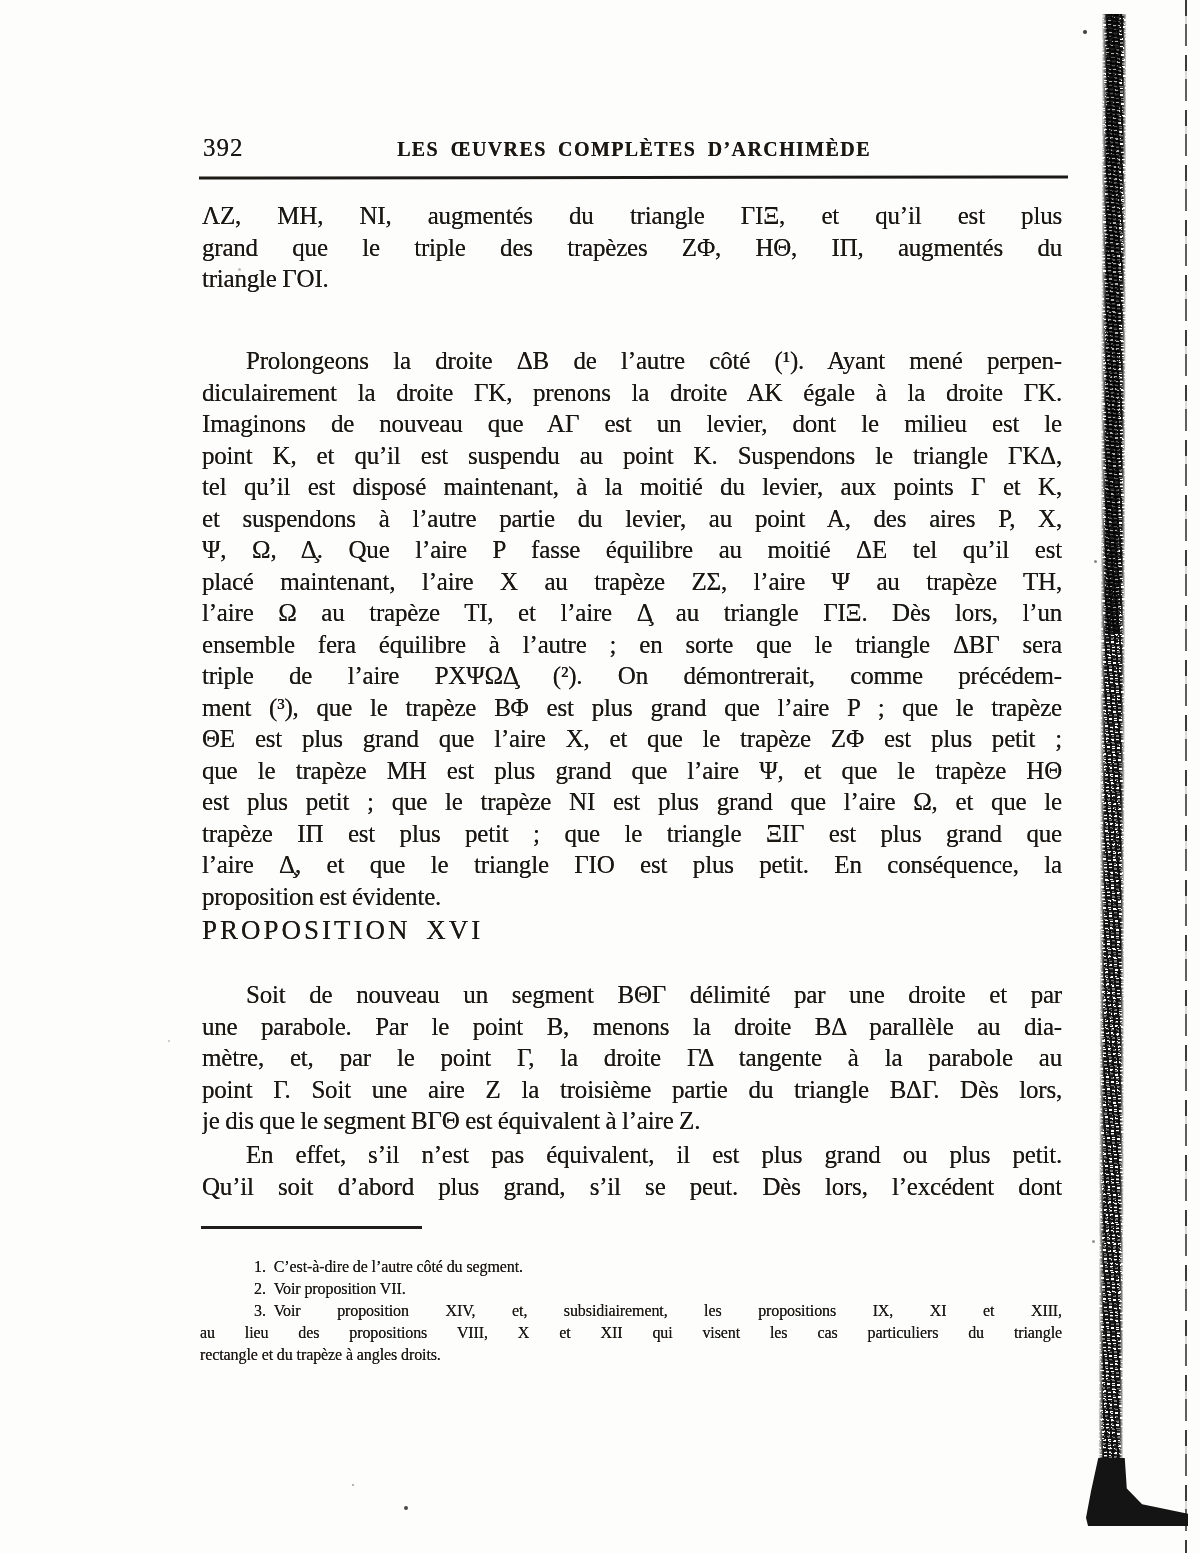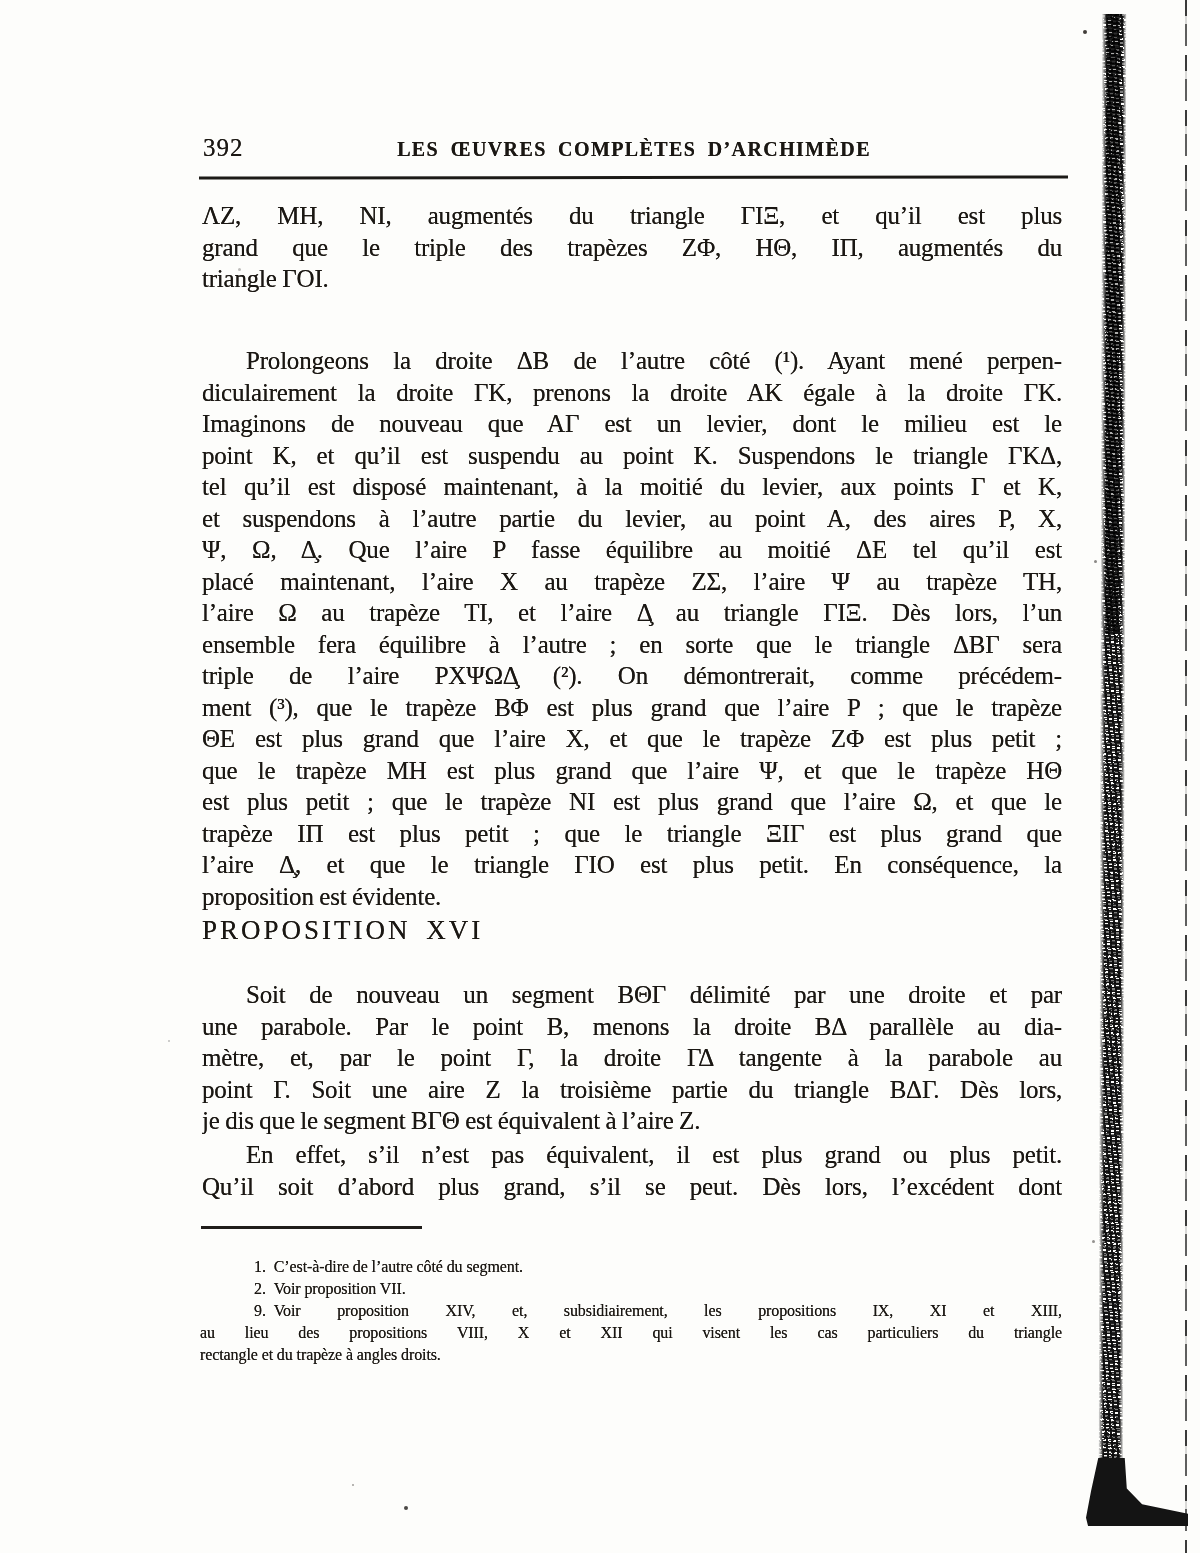--- a/index.html
+++ b/index.html
@@ -124,21 +124,21 @@
 
   <div class="fn-rule"></div>
   <div class="footnotes">
     <div class="fn txt indent">
         <div class="bl last ind">1. C’est-à-dire de l’autre côté du segment.</div>
       </div>
     <div class="fn txt indent">
         <div class="bl last ind">2. Voir proposition VII.</div>
       </div>
     <div class="fn txt indent">
-        <div class="bl ind">9. Voir proposition XIV, et, subsidiairement, les propositions IX, XI et XIII,</div>
+        <div class="bl ind">3. Voir proposition XIV, et, subsidiairement, les propositions IX, XI et XIII,</div>
         <div class="bl">au lieu des propositions VIII, X et XII qui visent les cas particuliers du triangle</div>
         <div class="bl last">rectangle et du trapèze à angles droits.</div>
       </div>
   </div>
 
   <div class="gutter-band"></div>
   <div class="gutter-core"></div>
   <div class="page-edge-line"></div>
   <div class="corner-blob"></div>
 

